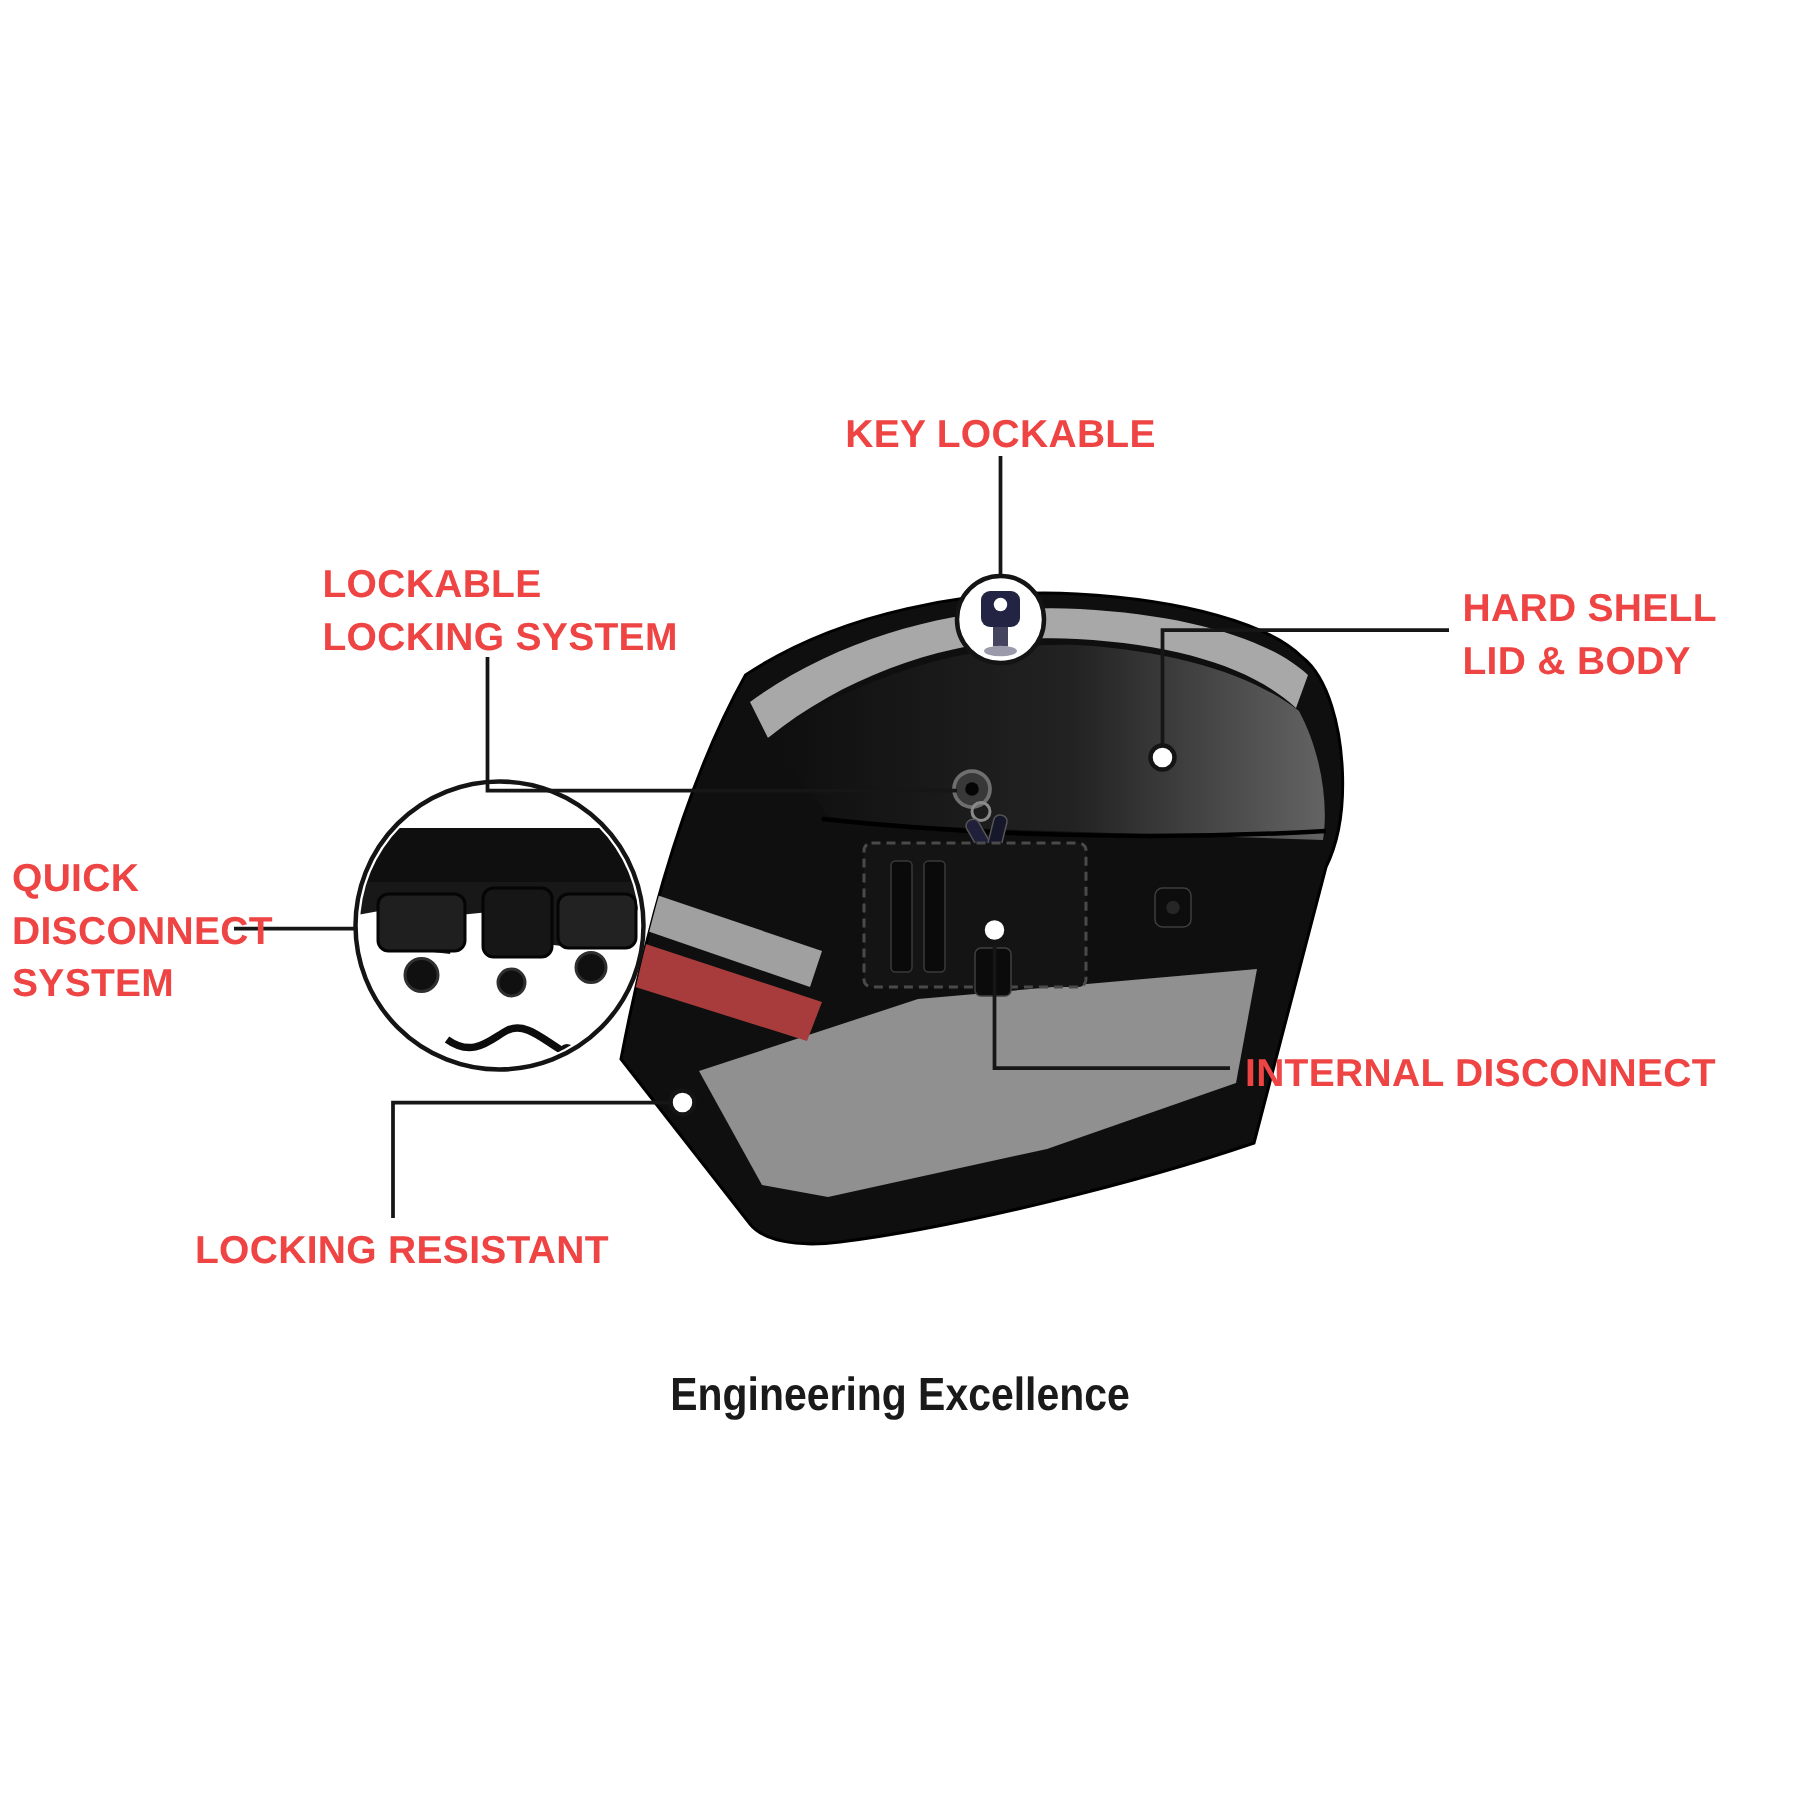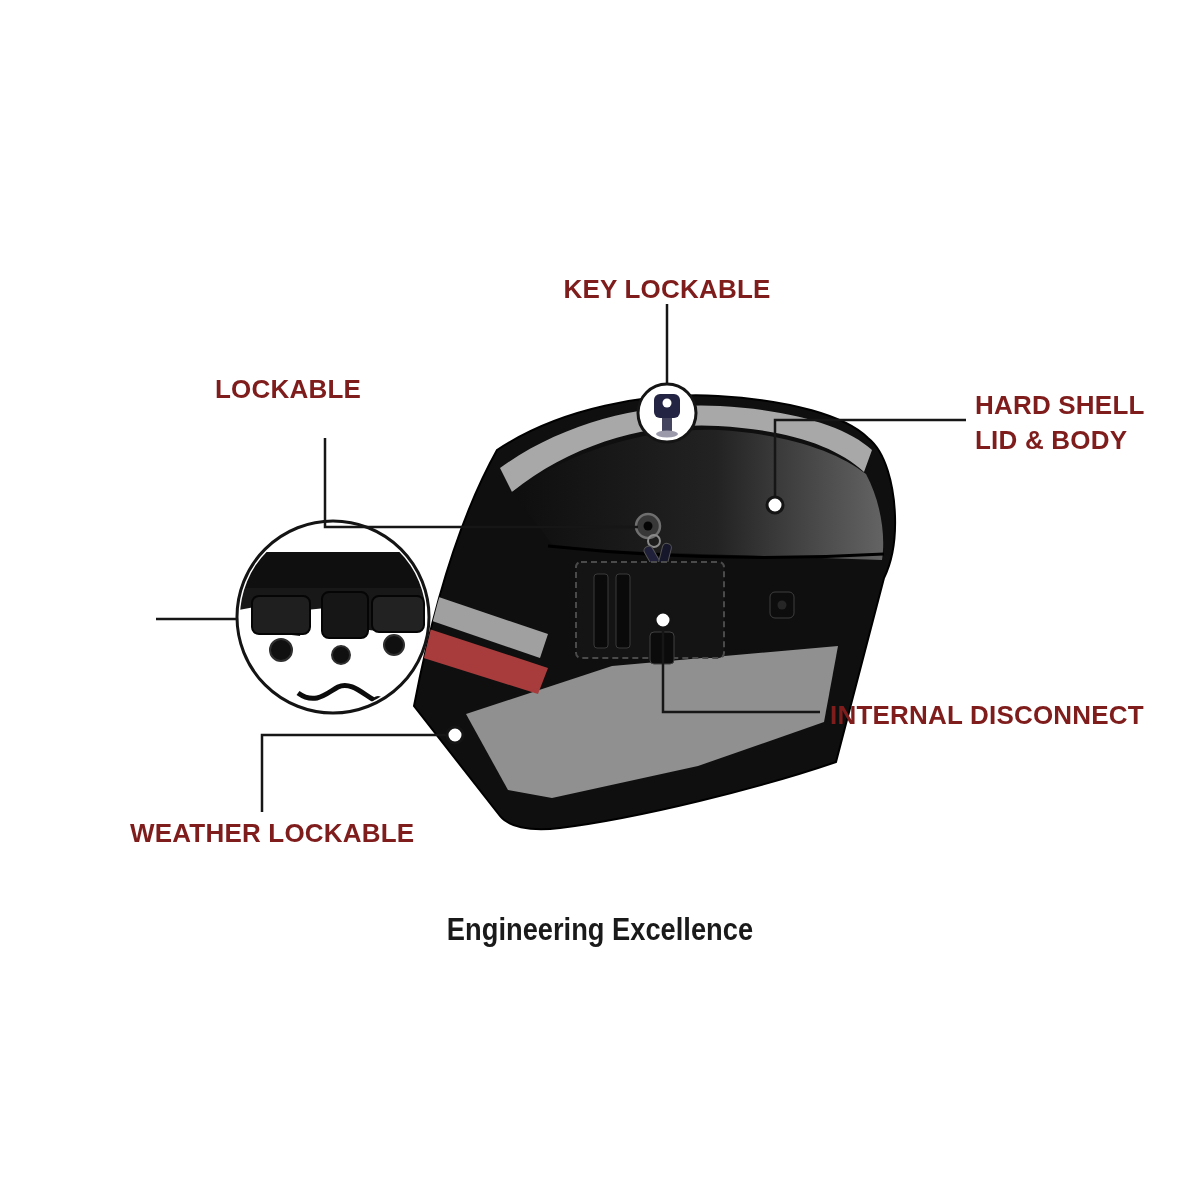--- a/index.html
+++ b/index.html
@@ -1,19 +1,19 @@
 <!DOCTYPE html>
 <html><head>
 <meta charset="utf-8">
 <style>
   html,body{margin:0;padding:0;background:#ffffff;}
   .canvas{position:relative;width:1200px;height:1200px;background:#ffffff;overflow:hidden;
           font-family:"Liberation Sans", sans-serif;}
   .artwork{position:absolute;left:0;top:0;}
-  .label{position:absolute;font-weight:700;font-size:26px;line-height:1.35;color:#7f1d1d;
+  .label{position:absolute;font-weight:700;font-size:26px;line-height:1.35;color:#ef4444;
          letter-spacing:0.2px;white-space:nowrap;}
   .label-center{transform:translateX(-50%);text-align:center;}
   .caption{position:absolute;left:50%;top:912px;transform:translateX(-50%) scaleX(0.88);
            transform-origin:center;font-weight:700;font-size:31px;color:#1a1a1a;white-space:nowrap;}
 </style>
 </head>
 <body>
 
 <div class="canvas">
 
@@ -104,27 +104,33 @@
         <rect x="662" y="418" width="10" height="13" fill="#44445e"></rect>
         <ellipse cx="667" cy="434" rx="11" ry="3.5" fill="#9a9aab"></ellipse>
       </g>
     </g>
   </svg>
 
   <div class="label label-center" style="left:667px;top:272px;">KEY LOCKABLE</div>
 
   <div class="label" style="left:215px;top:372px;">
     <div>LOCKABLE</div>
+    <div>LOCKING SYSTEM</div>
   </div>
 
   <div class="label" style="left:975px;top:388px;">
     <div>HARD SHELL</div>
     <div>LID &amp; BODY</div>
   </div>
 
+  <div class="label" style="left:8px;top:568px;">
+    <div>QUICK</div>
+    <div>DISCONNECT</div>
+    <div>SYSTEM</div>
+  </div>
 
   <div class="label" style="left:830px;top:698px;">INTERNAL DISCONNECT</div>
 
-  <div class="label" style="left:130px;top:816px;">WEATHER LOCKABLE</div>
+  <div class="label" style="left:130px;top:816px;">LOCKING RESISTANT</div>
 
   <div class="caption">Engineering Excellence</div>
 
 </div>
 
 </body></html>

